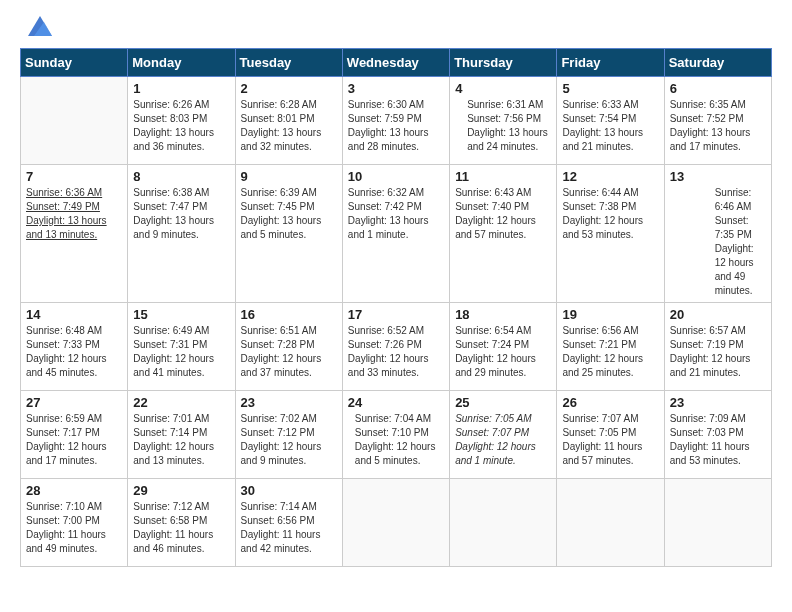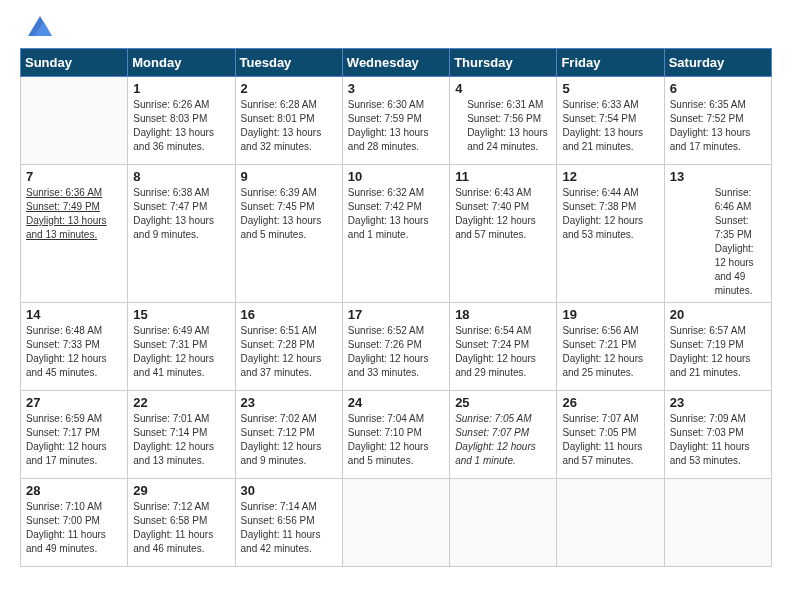--- a/index.html
+++ b/index.html
@@ -290,21 +290,21 @@
         </td>
         <td>
           <span class="day-num">23</span>
           <div class="day-info" style="white-space: pre-line;">Sunrise: 7:02 AM
 Sunset: 7:12 PM
 Daylight: 12 hours
 and 9 minutes.</div>
         </td>
         <td>
           <span class="day-num">24</span>
-          <div class="day-info" style="white-space: pre-line;">Sunrise: 7:04 AM
+          <div class="day-info" style="white-space: pre-line; margin-left: 7px;">Sunrise: 7:04 AM
 Sunset: 7:10 PM
 Daylight: 12 hours
 and 5 minutes.</div>
         </td>
         <td>
           <span class="day-num">25</span>
           <div class="day-info" style="white-space: pre-line; font-style: italic;">Sunrise: 7:05 AM
 Sunset: 7:07 PM
 Daylight: 12 hours
 and 1 minute.</div>

